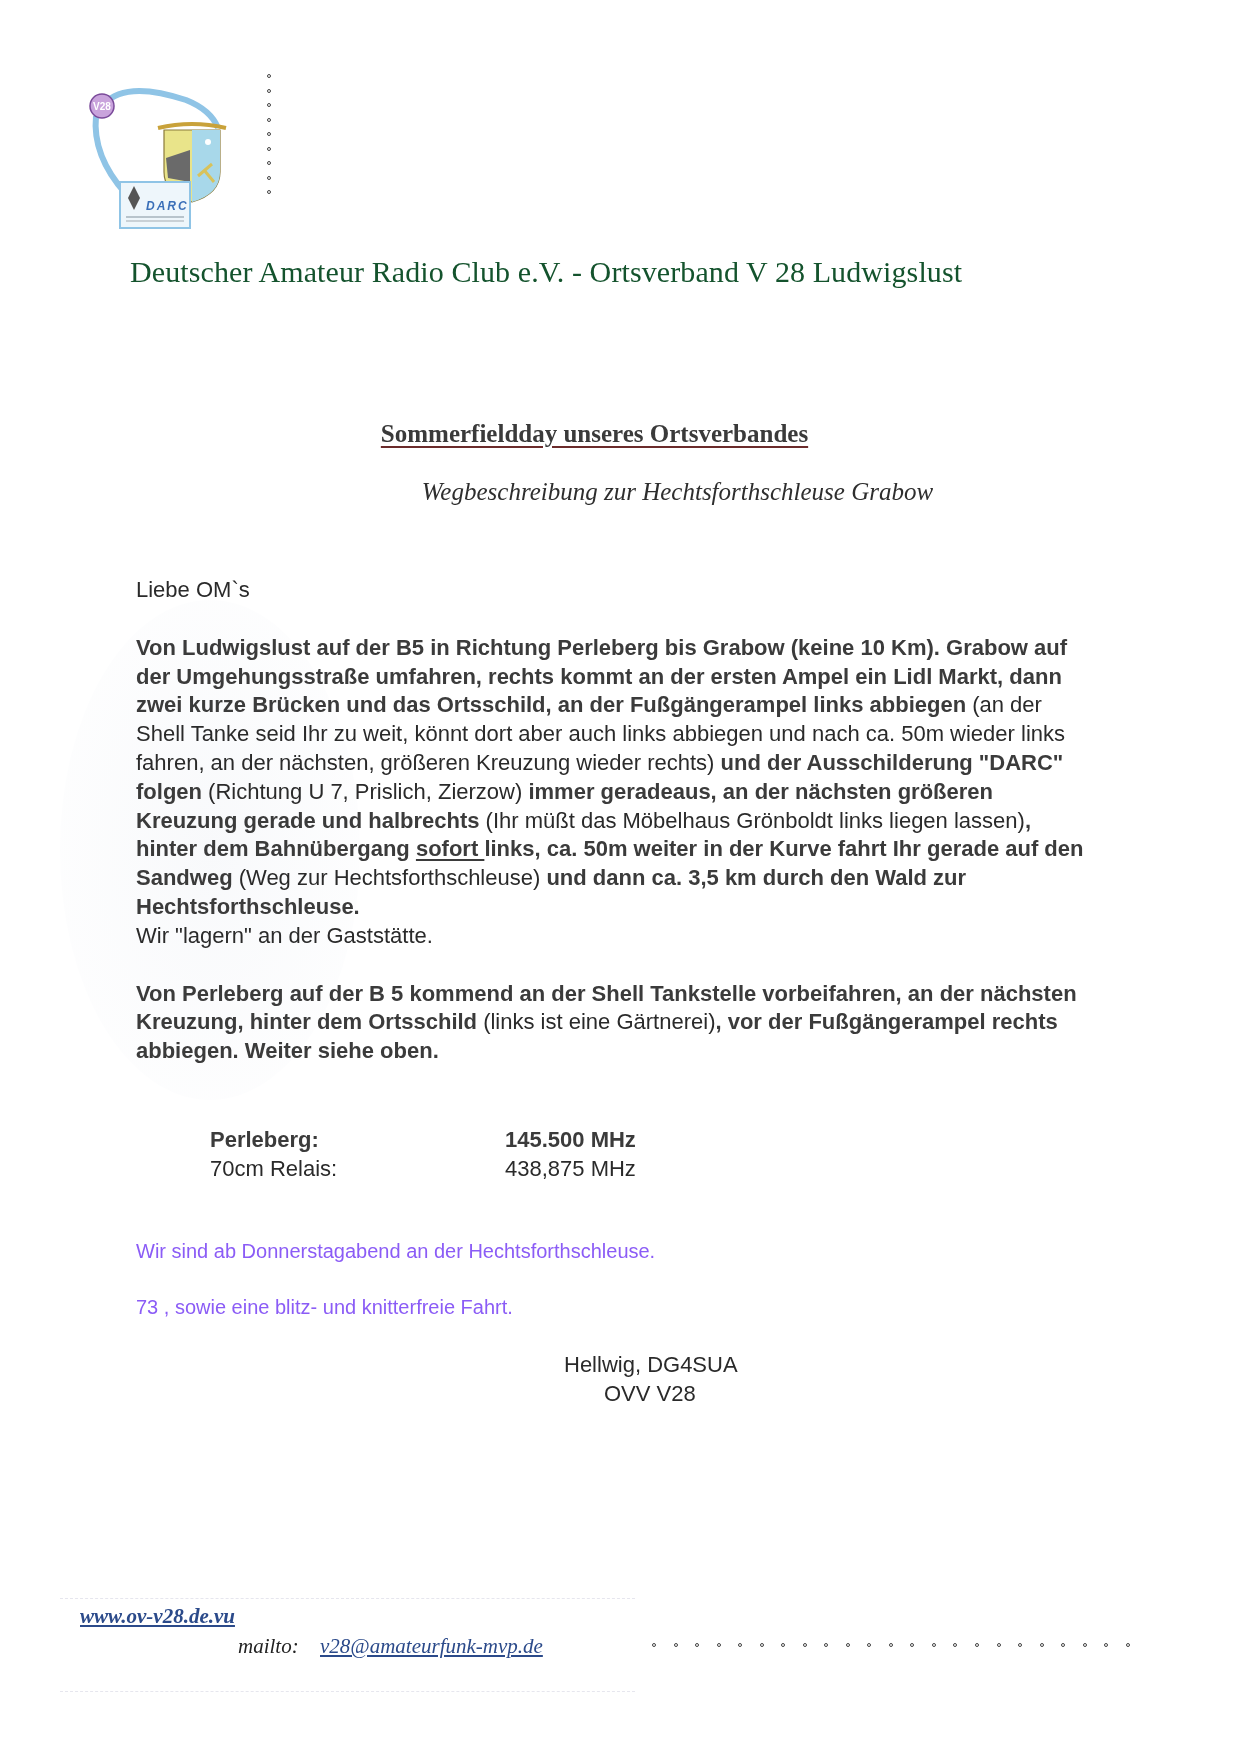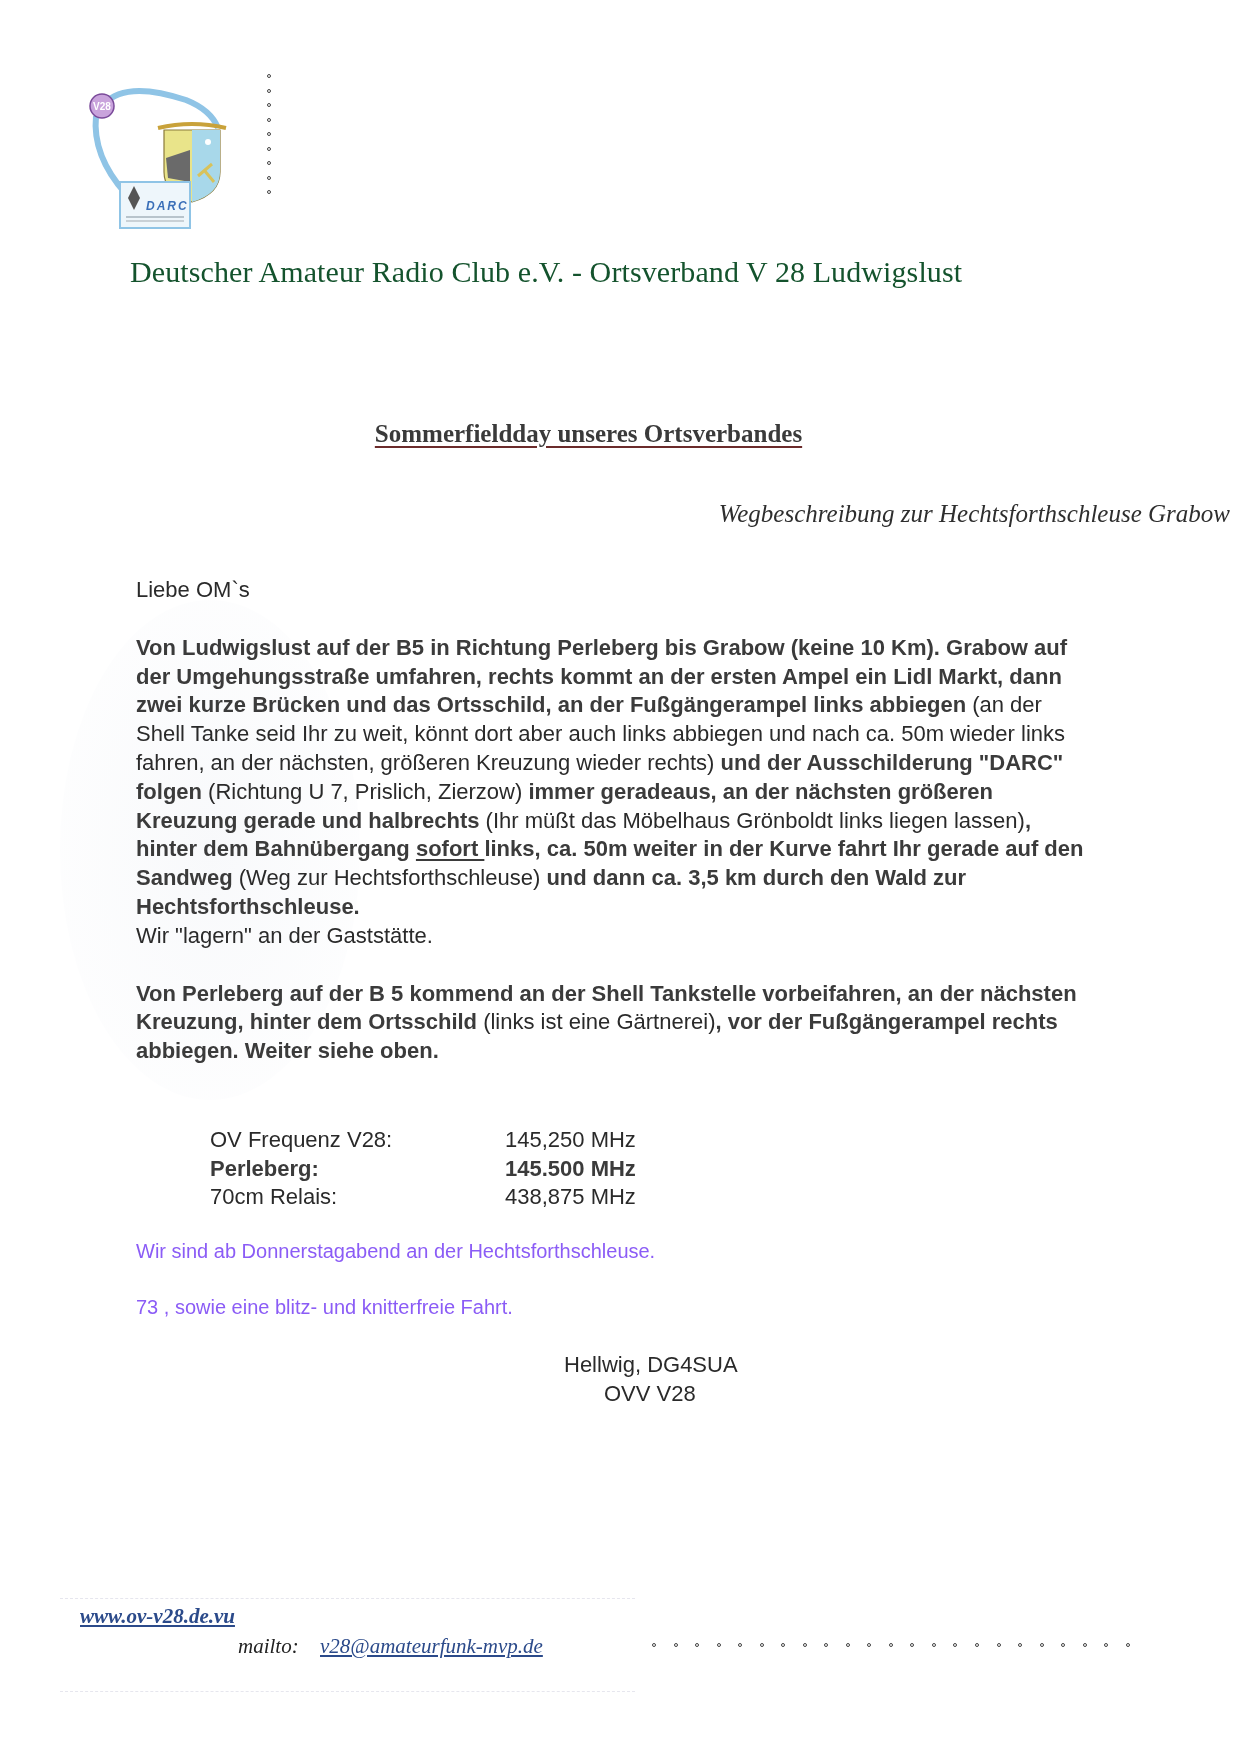--- a/index.html
+++ b/index.html
@@ -8,24 +8,24 @@
     .sans { font-family: "Liberation Sans", "DejaVu Sans", sans-serif; }
 
     
     .logo { position: absolute; left: 86px; top: 86px; width: 160px; height: 146px; }
     .dots-vert { position: absolute; left: 266px; top: 74px; width: 6px; height: 120px;
       display: flex; flex-direction: column; justify-content: space-between; align-items: center; }
     .dot { width: 4px; height: 4px; border-radius: 50%; border: 1px solid #444; box-sizing: border-box; background: #fff; }
 
     .org { position: absolute; left: 130px; top: 255px; font-size: 30px; color: #14532d; letter-spacing: 0.1px; white-space: nowrap; }
 
-    .title { position: absolute; left: 2px; width: 1048px; top: 420px; text-align: center; font-size: 25px; font-weight: bold;
+    .title { position: absolute; left: 8px; width: 1048px; top: 420px; text-align: center; font-size: 25px; font-weight: bold;
       color: #3a3a3a; }
     .title span { text-decoration: underline; text-decoration-color: #6b2b2b; text-decoration-thickness: 2px; text-underline-offset: 4px; margin-left: 125px; }
-    .subtitle { position: absolute; left: 0; width: 1230px; top: 478px; text-align: right; font-size: 25px; font-style: italic; color: #2e2e2e; margin-top: 22px; }
+    .subtitle { position: absolute; left: 0; width: 1230px; top: 478px; text-align: center; font-size: 25px; font-style: italic; color: #2e2e2e; }
     .subtitle span { margin-left: 125px; }
 
     .body { position: absolute; left: 136px; top: 576px; width: 960px; font-size: 22px; line-height: 28.8px; color: #2a2a2a; }
     .body p { margin: 0; }
     .body b { color: #3b3b3b; }
     .greet { margin-bottom: 29px !important; }
     .para1 { margin-bottom: 29px !important; }
     .u { text-decoration: underline; text-underline-offset: 3px; }
 
     .freq { position: absolute; left: 210px; top: 1126px; font-size: 22px; line-height: 28.5px; color: #2a2a2a; }
@@ -91,24 +91,20 @@
 <div class="body sans">
   <p class="greet">Liebe OM`s</p>
   <p class="para1">
     <span id="p1"><b>Von Ludwigslust auf der B5 in Richtung Perleberg bis Grabow (keine 10 Km). Grabow auf der Umgehungsstraße umfahren, rechts kommt an der ersten Ampel ein Lidl Markt, dann zwei kurze Brücken und das Ortsschild, an der Fußgängerampel links abbiegen</b><span> (an der Shell Tanke seid Ihr zu weit, könnt dort aber auch links abbiegen und nach ca. 50m wieder links fahren, an der nächsten, größeren Kreuzung wieder rechts) </span><b>und der Ausschilderung "DARC" folgen</b><span> (Richtung U 7, Prislich, Zierzow) </span><b>immer geradeaus, an der nächsten größeren Kreuzung gerade und halbrechts</b><span> (Ihr müßt das Möbelhaus Grönboldt links liegen lassen)</span><b>, hinter dem Bahnübergang </b><b class="u">sofort </b><b>links, ca. 50m weiter in der Kurve fahrt Ihr gerade auf den Sandweg</b><span> (Weg zur Hechtsforthschleuse) </span><b>und dann ca. 3,5 km durch den Wald zur Hechtsforthschleuse.</b></span><br>
     <span>Wir "lagern" an der Gaststätte.</span>
   </p>
   <p><span id="p2"><b>Von Perleberg auf der B 5 kommend an der Shell Tankstelle vorbeifahren, an der nächsten Kreuzung, hinter dem Ortsschild</b><span> (links ist eine Gärtnerei)</span><b>, vor der Fußgängerampel rechts abbiegen. Weiter siehe oben.</b></span></p>
 </div>
 
 <div class="freq sans">
-  <div class="freq-row">
-    <span class="lbl">OV Frequenz V28:</span>
-    <span>145,250 MHz</span>
-  </div>
   <div class="freq-row bold">
     <span class="lbl">Perleberg:</span>
     <span>145.500 MHz</span>
   </div>
   <div class="freq-row">
     <span class="lbl">70cm Relais:</span>
     <span>438,875 MHz</span>
   </div>
 </div>
 

